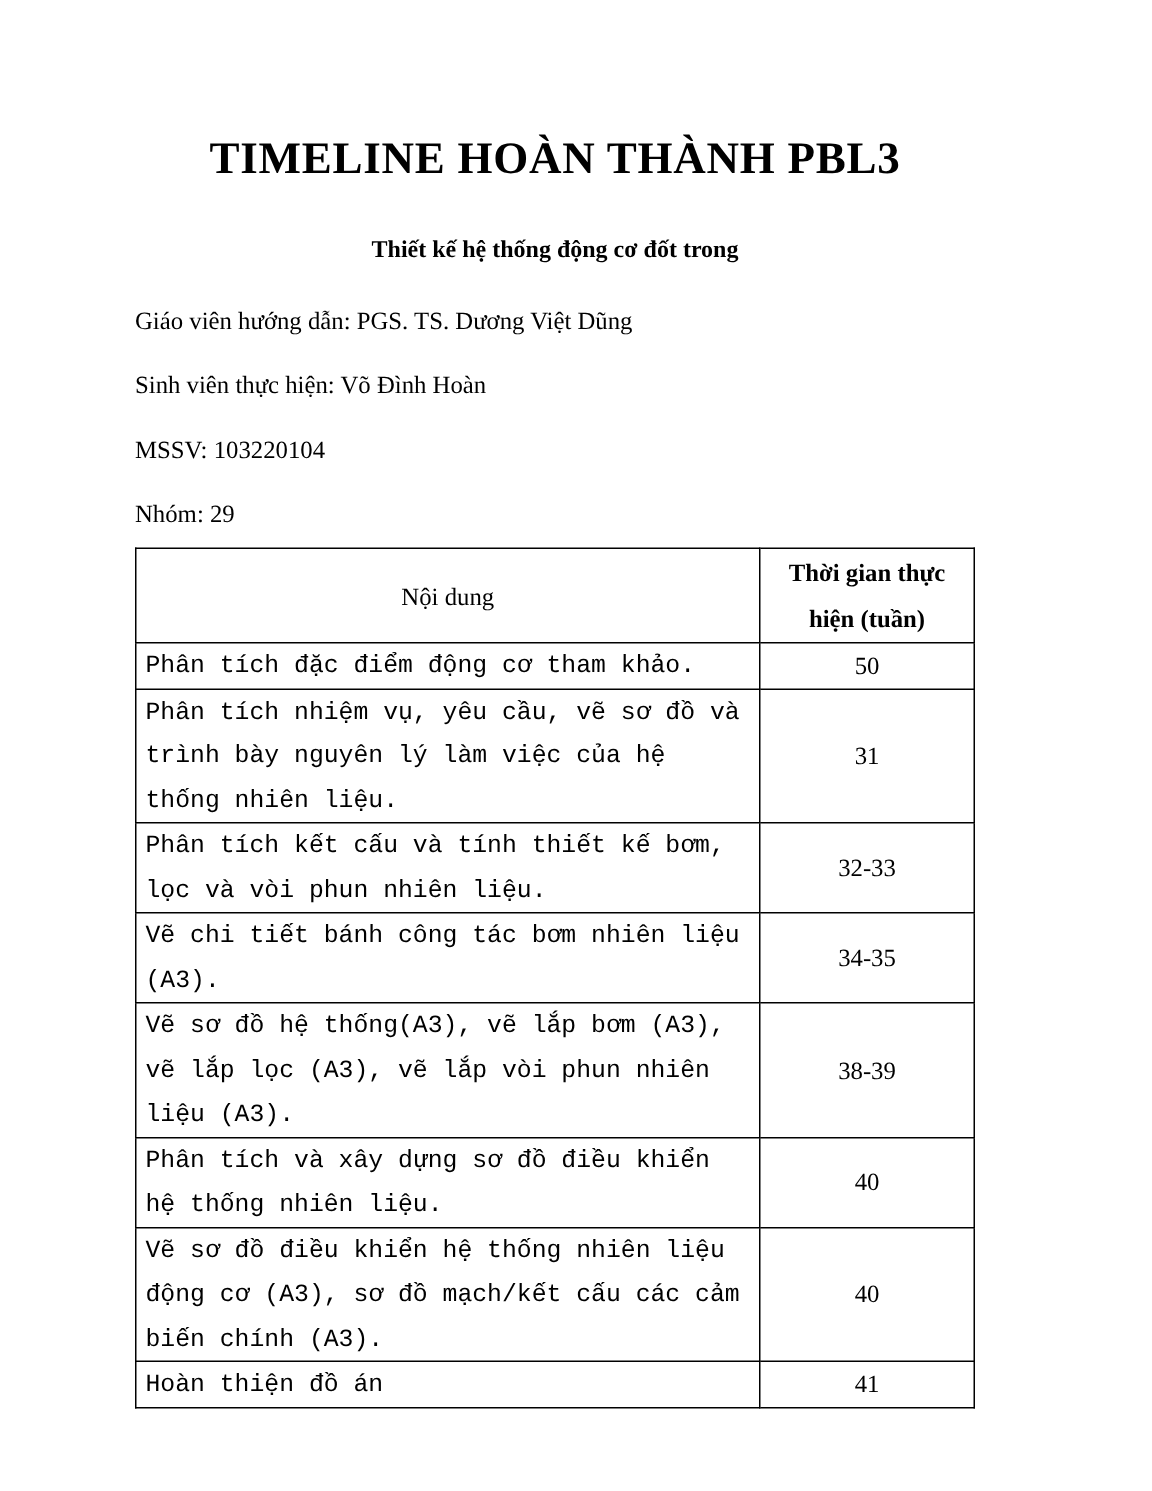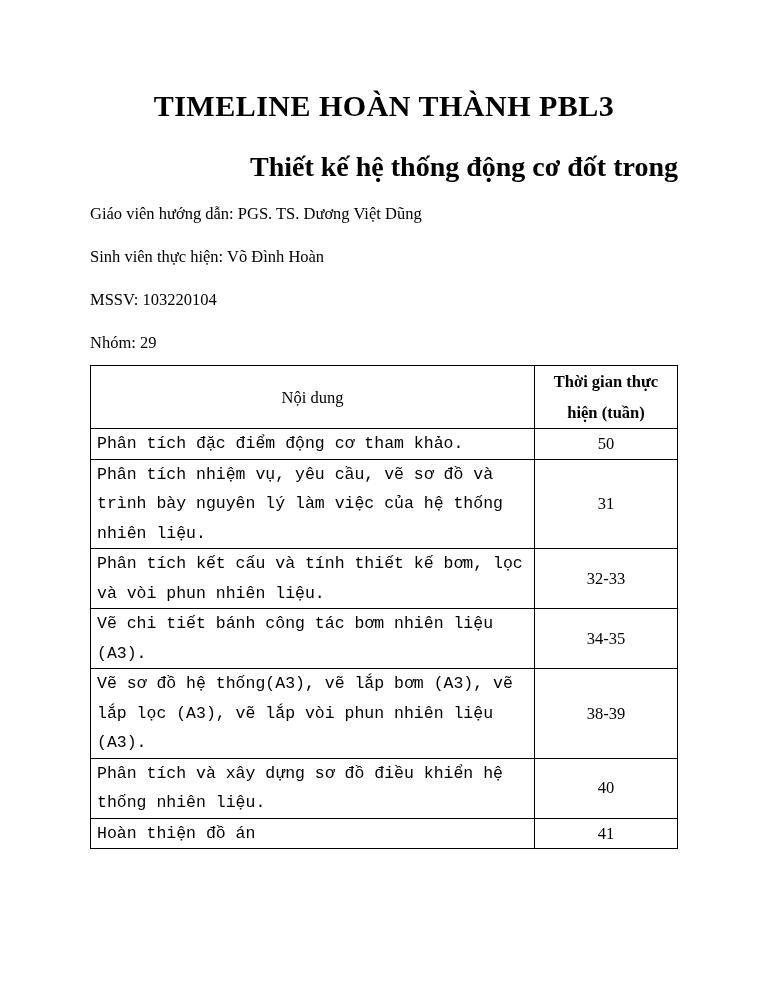--- a/index.html
+++ b/index.html
@@ -11,36 +11,36 @@
     width: 768px;
     height: 994px;
     font-family: "Liberation Serif", "DejaVu Serif", serif;
     color: #000000;
     overflow: hidden;
   }
   .page {
     box-sizing: border-box;
     width: 768px;
     height: 994px;
-    padding: 88px 90px 0 90px;
+    padding: 88px 118px 0 90px;
   }
   .doc-title {
     margin: 0;
     font-size: 30px;
     line-height: 36px;
     font-weight: bold;
     text-align: center;
     letter-spacing: 0.5px;
   }
   .doc-subtitle {
     margin: 28px 0 0 0;
-    font-size: 28px;
+    font-size: 16px;
     line-height: 30px;
     font-weight: bold;
-    text-align: right;
+    text-align: center;
   }
   .info {
     margin: 21px 0 0 0;
     font-size: 16.5px;
     line-height: 22px;
     font-weight: normal;
   }
   table.timeline {
     margin-top: 11px;
     width: 100%;
@@ -118,18 +118,22 @@
         </tr>
         <tr>
           <td class="cell-content">Vẽ sơ đồ hệ thống(A3), vẽ lắp bơm (A3), vẽ lắp lọc (A3), vẽ lắp vòi phun nhiên liệu (A3).</td>
           <td class="cell-weeks">38-39</td>
         </tr>
         <tr>
           <td class="cell-content">Phân tích và xây dựng sơ đồ điều khiển hệ thống nhiên liệu.</td>
           <td class="cell-weeks">40</td>
         </tr>
         <tr>
+          <td class="cell-content">Vẽ sơ đồ điều khiển hệ thống nhiên liệu động cơ (A3), sơ đồ mạch/kết cấu các cảm biến chính (A3).</td>
+          <td class="cell-weeks">40</td>
+        </tr>
+        <tr>
           <td class="cell-content">Hoàn thiện đồ án</td>
           <td class="cell-weeks">41</td>
         </tr>
       </tbody>
   </table>
 </div>
 
 </body></html>

